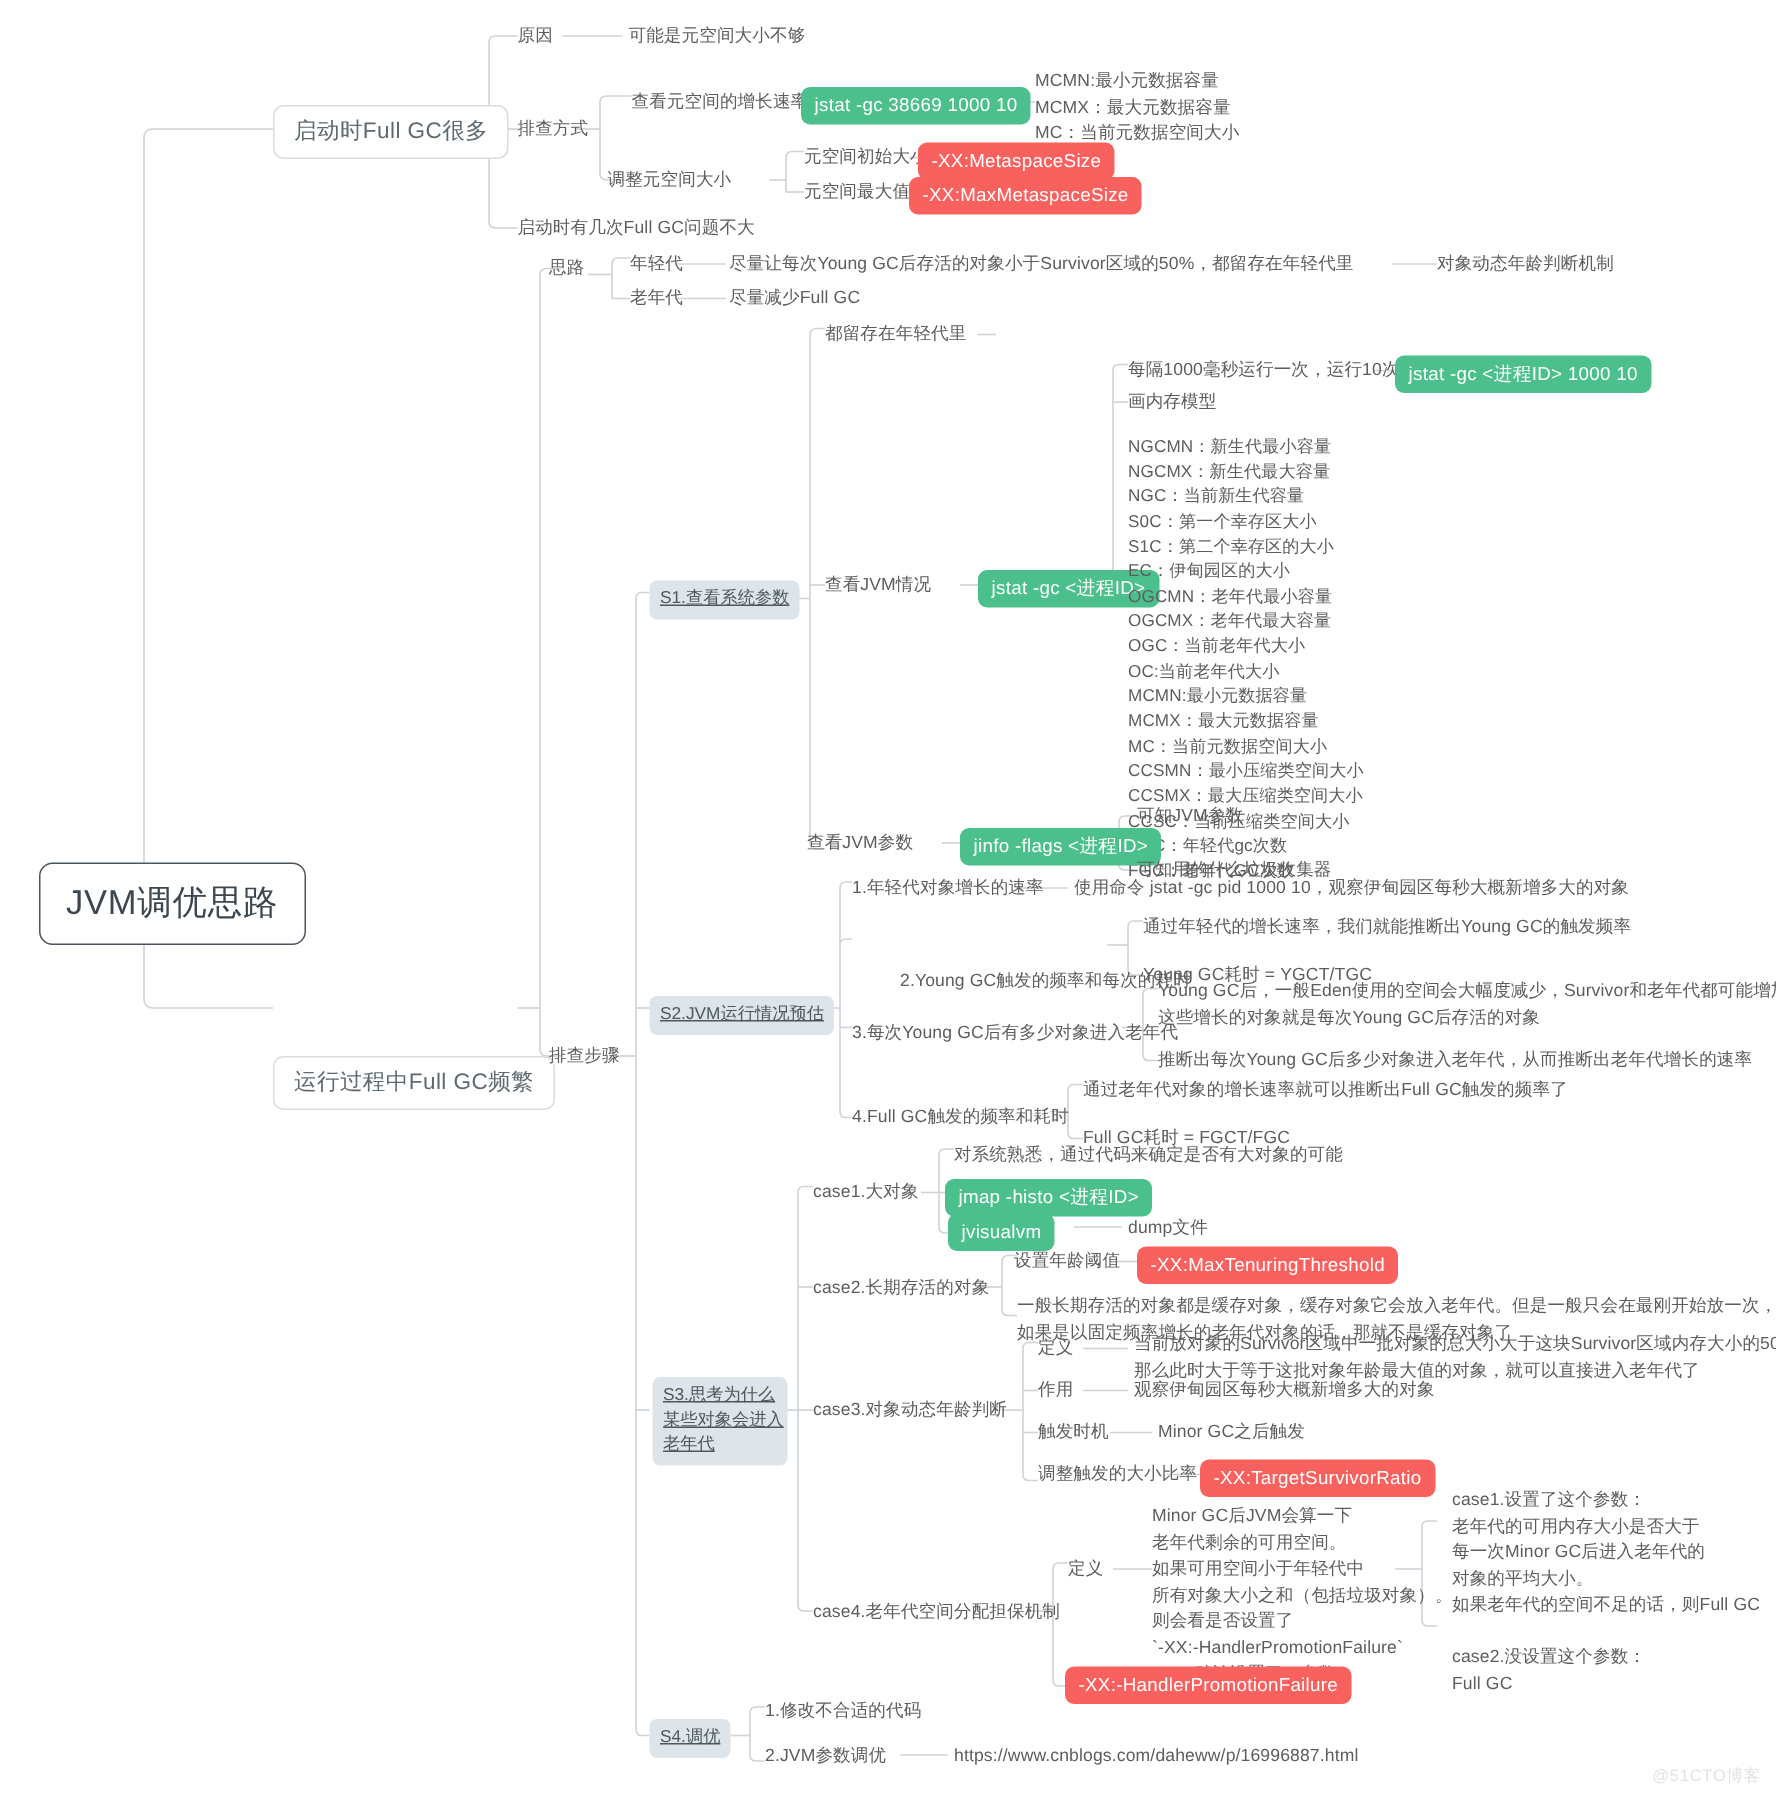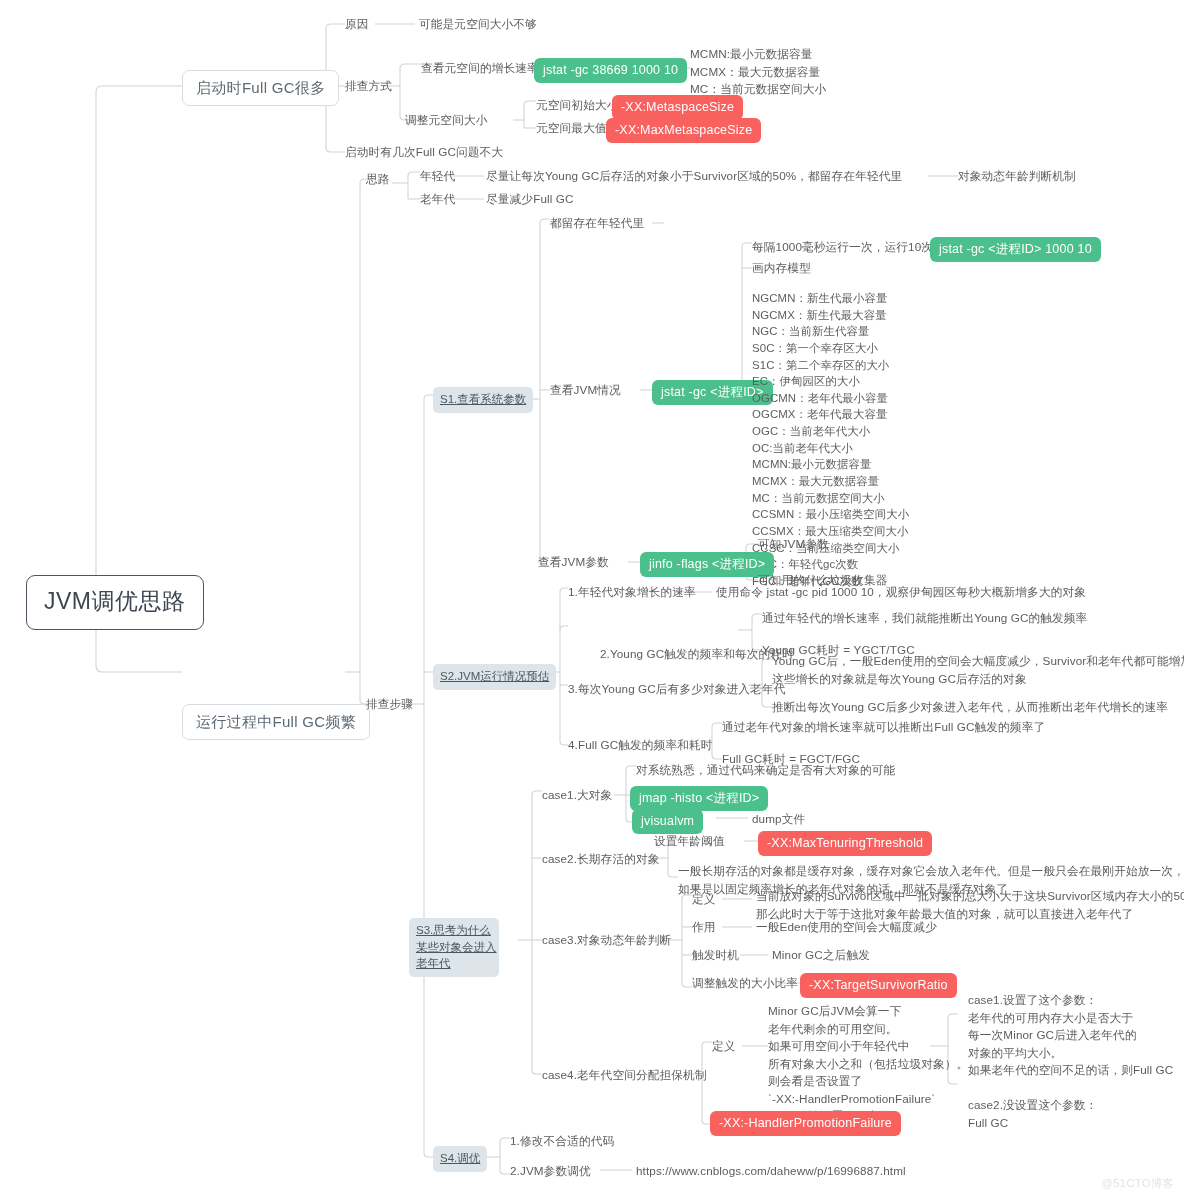--- a/index.html
+++ b/index.html
@@ -314,42 +314,42 @@
 
   <div class="node txt" style="left:568px; top:682px;">3.每次Young GC后有多少对象进入老年代</div>
   <div class="node txt multi" style="left:772px; top:652px;">Young GC后，一般Eden使用的空间会大幅度减少，Survivor和老年代都可能增加，
 这些增长的对象就是每次Young GC后存活的对象</div>
   <div class="node txt" style="left:772px; top:700px;">推断出每次Young GC后多少对象进入老年代，从而推断出老年代增长的速率</div>
 
   <div class="node txt" style="left:568px; top:738px;">4.Full GC触发的频率和耗时</div>
   <div class="node txt" style="left:722px; top:720px;">通过老年代对象的增长速率就可以推断出Full GC触发的频率了</div>
   <div class="node txt" style="left:722px; top:752px;">Full GC耗时 = FGCT/FGC</div>
 
-  <div class="node step" style="left:409px; top:918px; width:76px;"><u>S3.思考为什么
+  <div class="node step" style="left:435px; top:918px; width:76px;"><u>S3.思考为什么
 某些对象会进入
 老年代</u></div>
 
   <div class="node txt" style="left:542px; top:788px;">case1.大对象</div>
   <div class="node txt" style="left:636px; top:763px;">对系统熟悉，通过代码来确定是否有大对象的可能</div>
   <div class="node chip green" style="left:630px; top:786px;">jmap -histo &lt;进程ID&gt;</div>
   <div class="node chip green" style="left:632px; top:809px;">jvisualvm</div>
   <div class="node txt" style="left:752px; top:812px;">dump文件</div>
 
   <div class="node txt" style="left:542px; top:852px;">case2.长期存活的对象</div>
-  <div class="node txt" style="left:654px; top:834px;">设置年龄阈值</div>
+  <div class="node txt" style="left:676px; top:834px;">设置年龄阈值</div>
   <div class="node chip red" style="left:758px; top:831px;">-XX:MaxTenuringThreshold</div>
   <div class="node txt multi" style="left:678px; top:862px;">一般长期存活的对象都是缓存对象，缓存对象它会放入老年代。但是一般只会在最刚开始放一次，
 如果是以固定频率增长的老年代对象的话，那就不是缓存对象了</div>
 
   <div class="node txt" style="left:542px; top:933px;">case3.对象动态年龄判断</div>
   <div class="node txt" style="left:692px; top:892px;">定义</div>
   <div class="node txt multi" style="left:756px; top:887px;">当前放对象的Survivor区域中一批对象的总大小大于这块Survivor区域内存大小的50%，
 那么此时大于等于这批对象年龄最大值的对象，就可以直接进入老年代了</div>
   <div class="node txt" style="left:692px; top:920px;">作用</div>
-  <div class="node txt" style="left:756px; top:920px;">一般Eden使用的空间会大幅度减少</div>
+  <div class="node txt" style="left:756px; top:920px;">观察伊甸园区每秒大概新增多大的对象</div>
   <div class="node txt" style="left:692px; top:948px;">触发时机</div>
   <div class="node txt" style="left:772px; top:948px;">Minor GC之后触发</div>
   <div class="node txt" style="left:692px; top:976px;">调整触发的大小比率</div>
   <div class="node chip red" style="left:800px; top:973px;">-XX:TargetSurvivorRatio</div>
 
   <div class="node txt" style="left:542px; top:1068px;">case4.老年代空间分配担保机制</div>
   <div class="node txt" style="left:712px; top:1039px;">定义</div>
   <div class="node txt multi" style="left:768px; top:1002px;">Minor GC后JVM会算一下
 老年代剩余的可用空间。
 如果可用空间小于年轻代中

